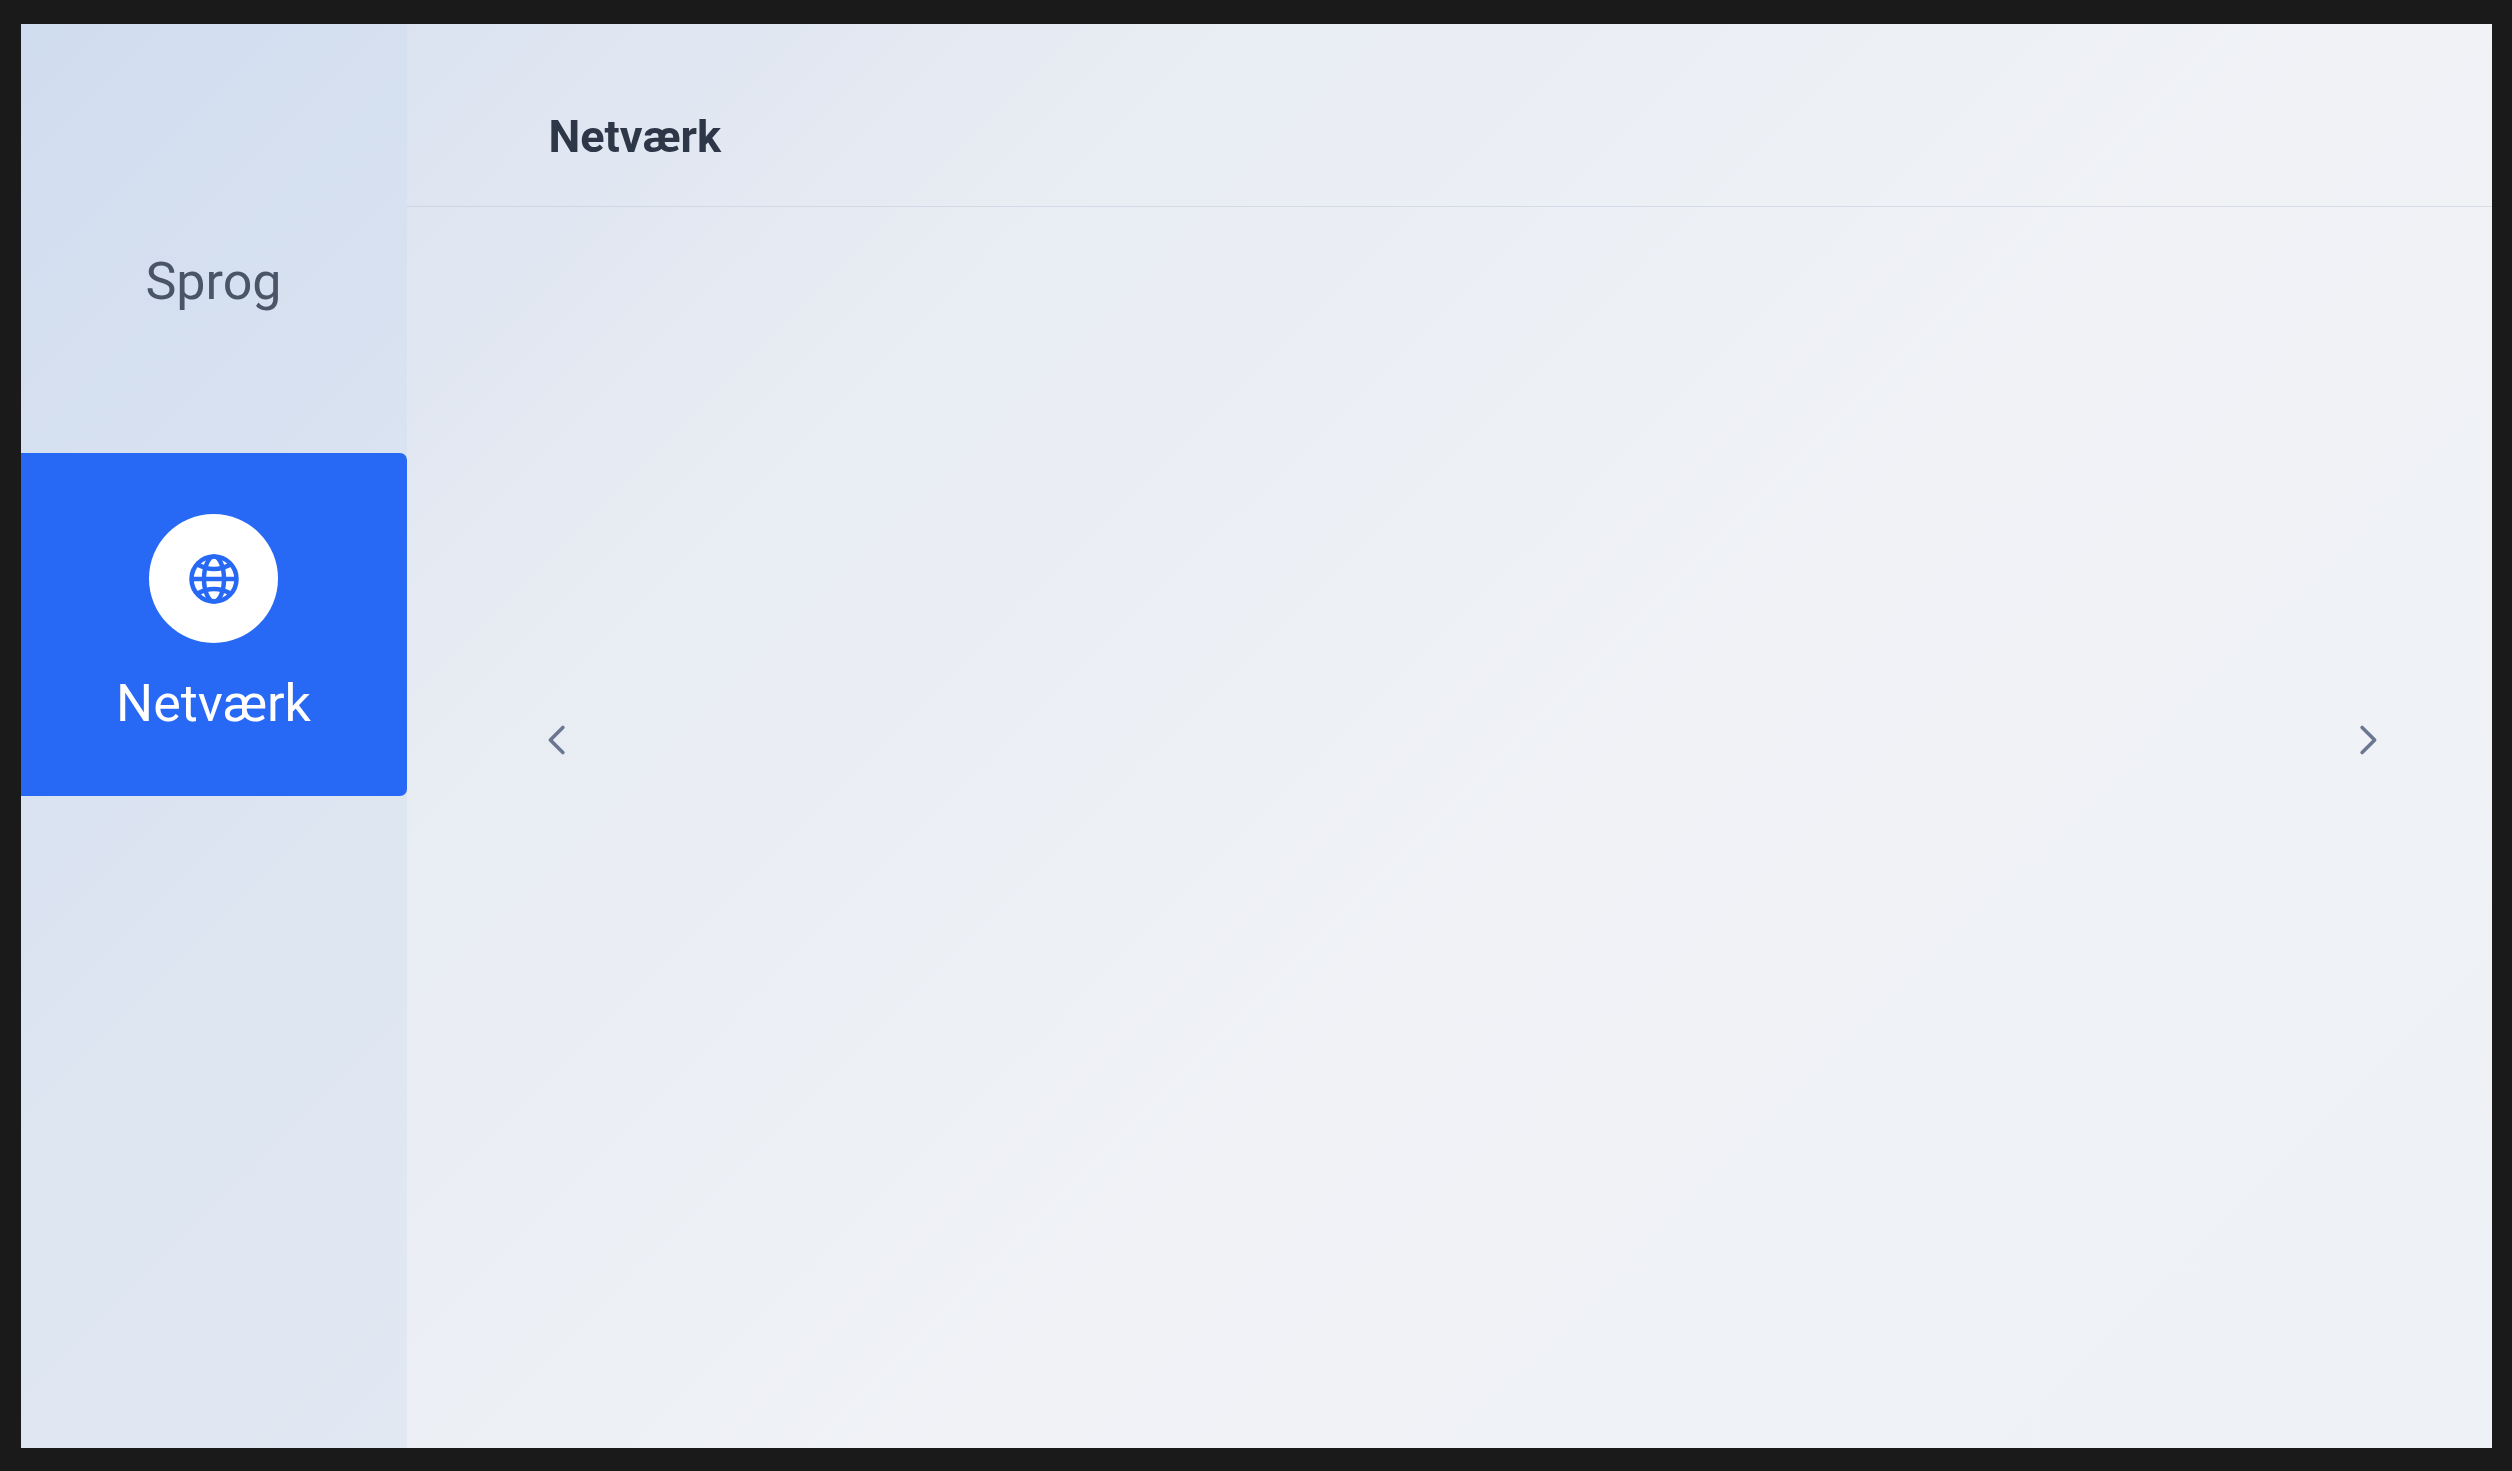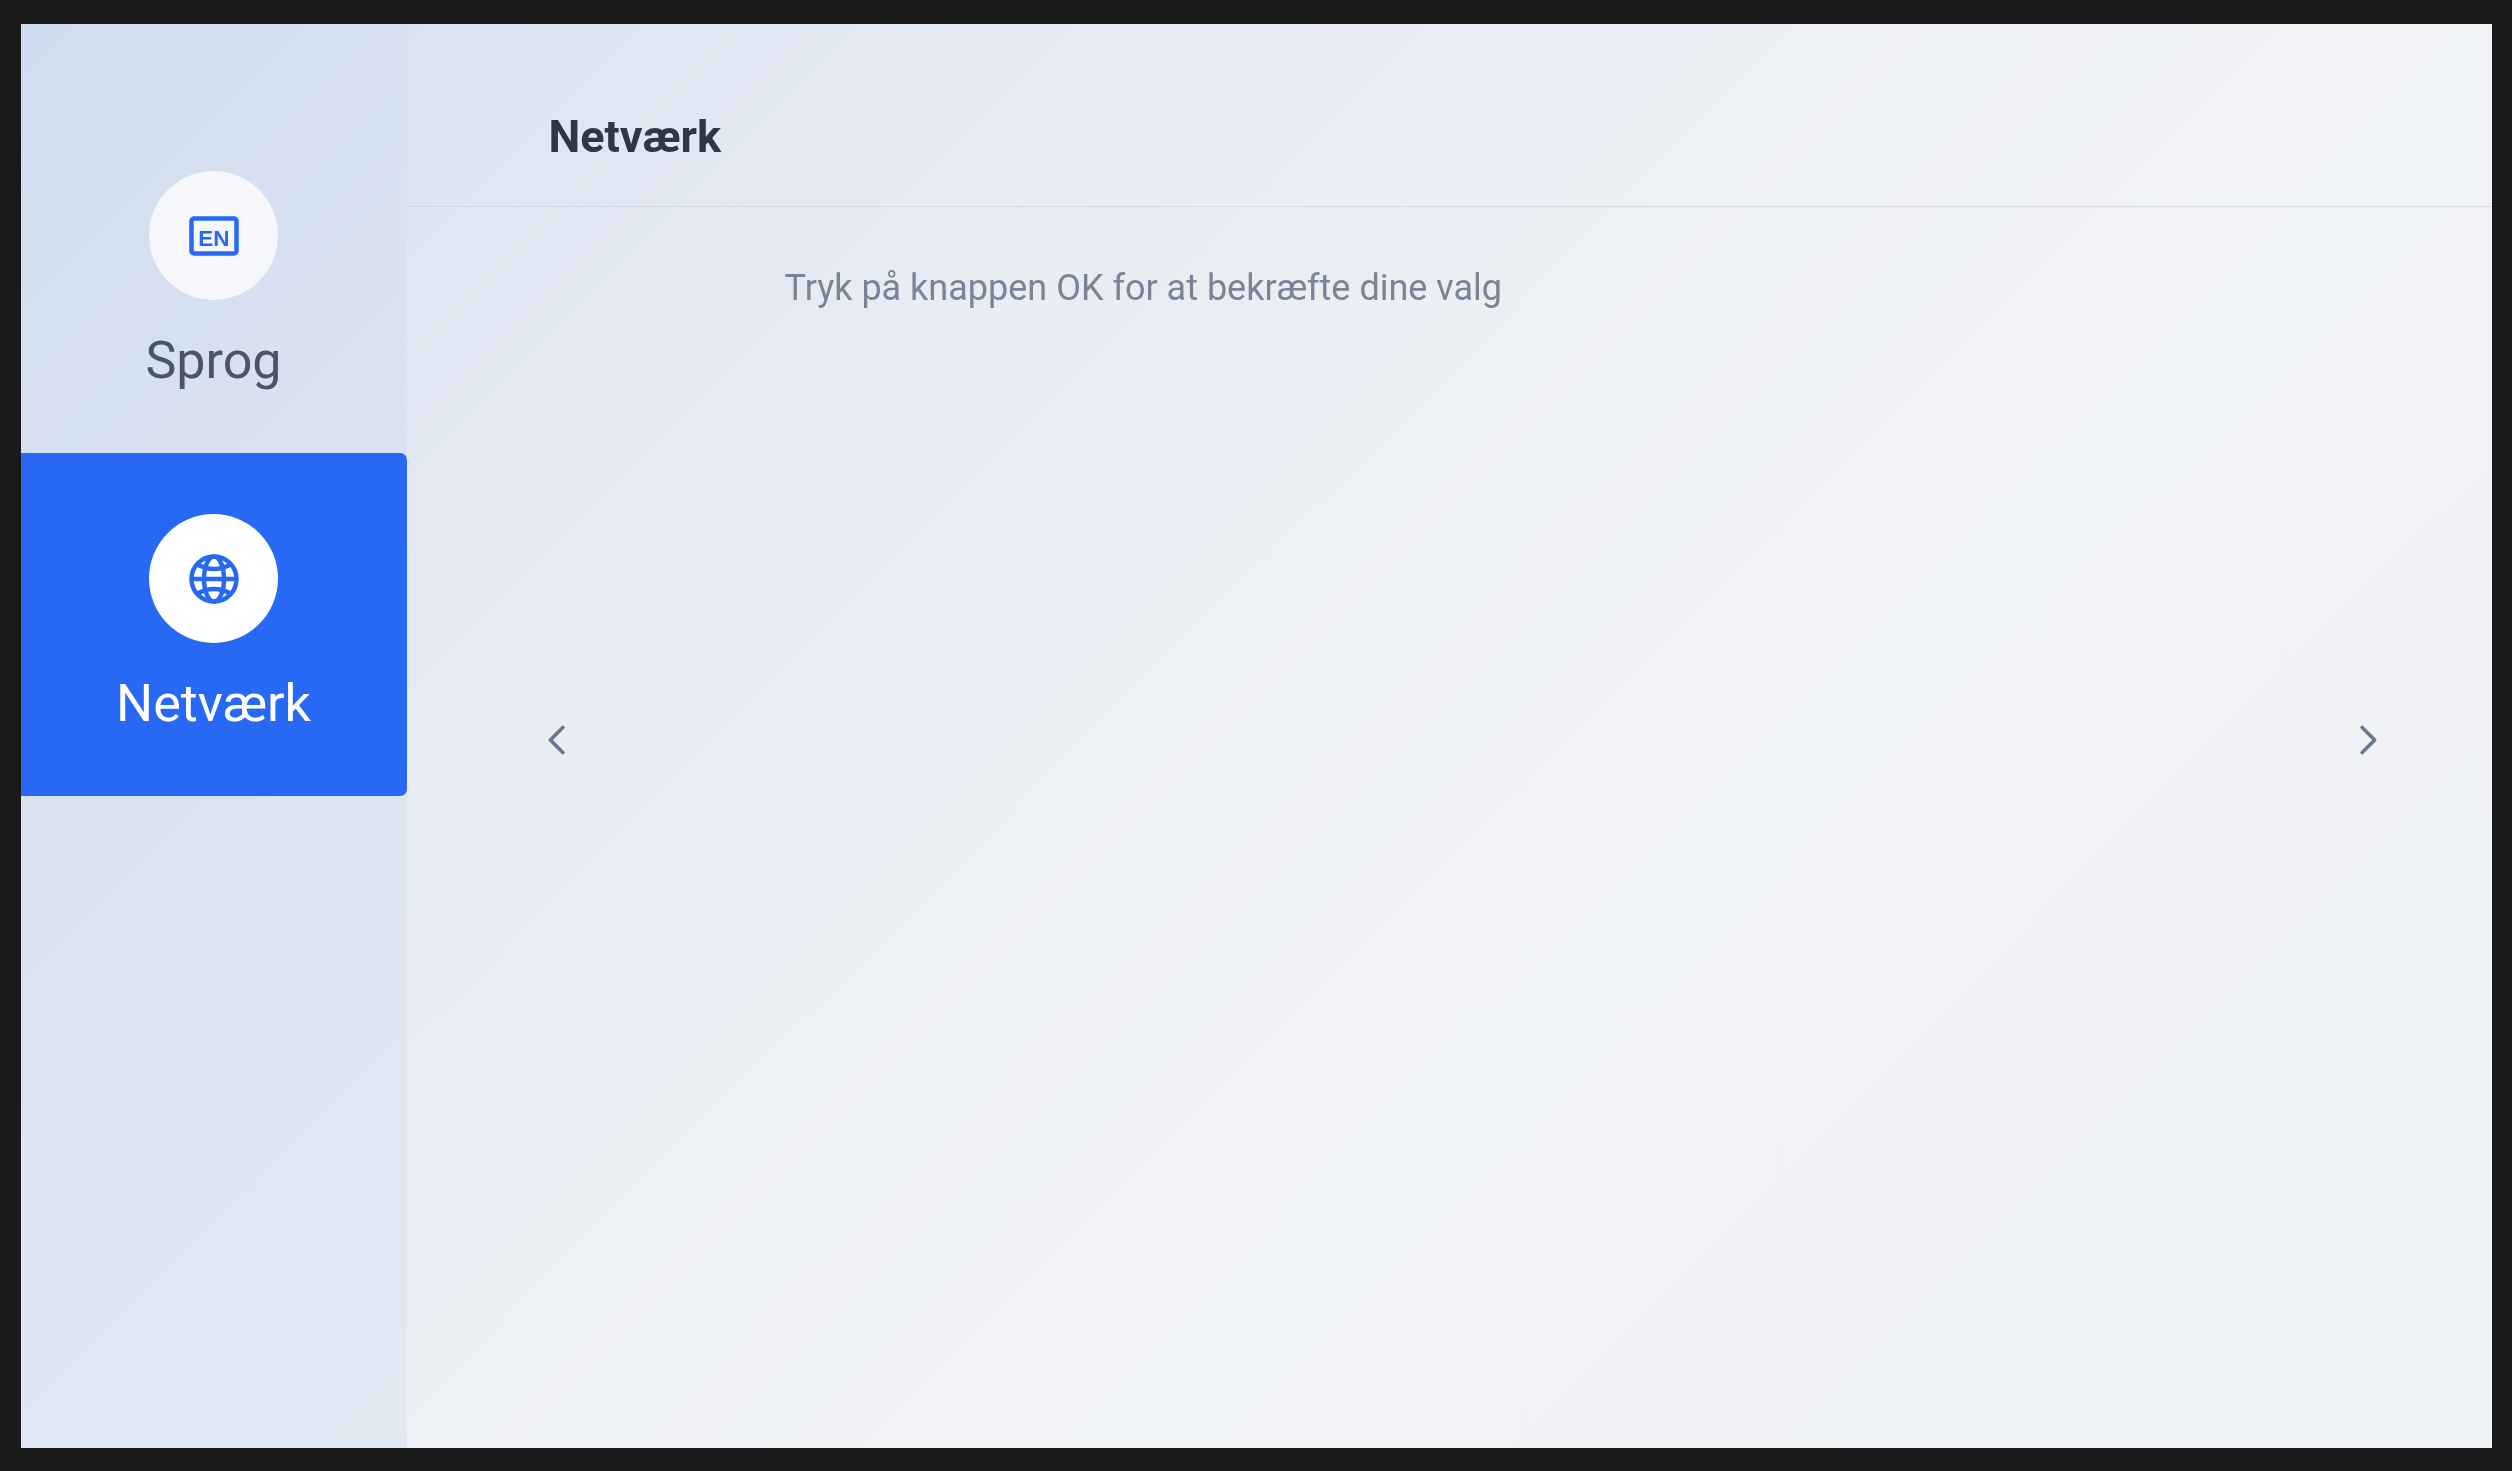--- a/index.html
+++ b/index.html
@@ -178,26 +178,20 @@
     }
   </style>
 </head>
 <body>
 
 <div class="screen">
 
   <div class="sidebar">
 
     <div class="sidebar-item">
-      <div class="sidebar-icon-circle">
-        <svg class="icon-svg" viewBox="0 0 24 24" fill="none" stroke="#2769f5" stroke-width="1.8">
-          <rect x="3" y="5" width="18" height="14" rx="1"></rect>
-          <text x="12" y="16" font-size="9" fill="#2769f5" stroke="none" text-anchor="middle" font-family="Arial" font-weight="bold">EN</text>
-        </svg>
-      </div>
       <div class="sidebar-label">Sprog</div>
     </div>
 
     <div class="sidebar-item active">
       <div class="sidebar-icon-circle">
         <svg class="icon-svg" viewBox="0 0 24 24" fill="none" stroke="#2769f5" stroke-width="1.8">
           <circle cx="12" cy="12" r="9"></circle>
           <ellipse cx="12" cy="12" rx="4" ry="9"></ellipse>
           <line x1="3" y1="12" x2="21" y2="12"></line>
           <path d="M5 6 Q12 10 19 6"></path>
@@ -212,21 +206,20 @@
   </div>
 
   <div class="main">
 
     <div class="header">
       <h1 class="page-title">Netværk</h1>
     </div>
 
     <div class="content">
 
-      <div class="instruction">Tryk på knappen OK for at bekræfte dine valg</div>
 
 
 
     </div>
 
     <div class="nav-arrow left">
       <svg width="43" height="60" viewBox="0 0 24 24" fill="none">
         <path d="M15 5 L8 12 L15 19" stroke="#6b7790" stroke-width="2" stroke-linecap="round" stroke-linejoin="round"></path>
       </svg>
     </div>

